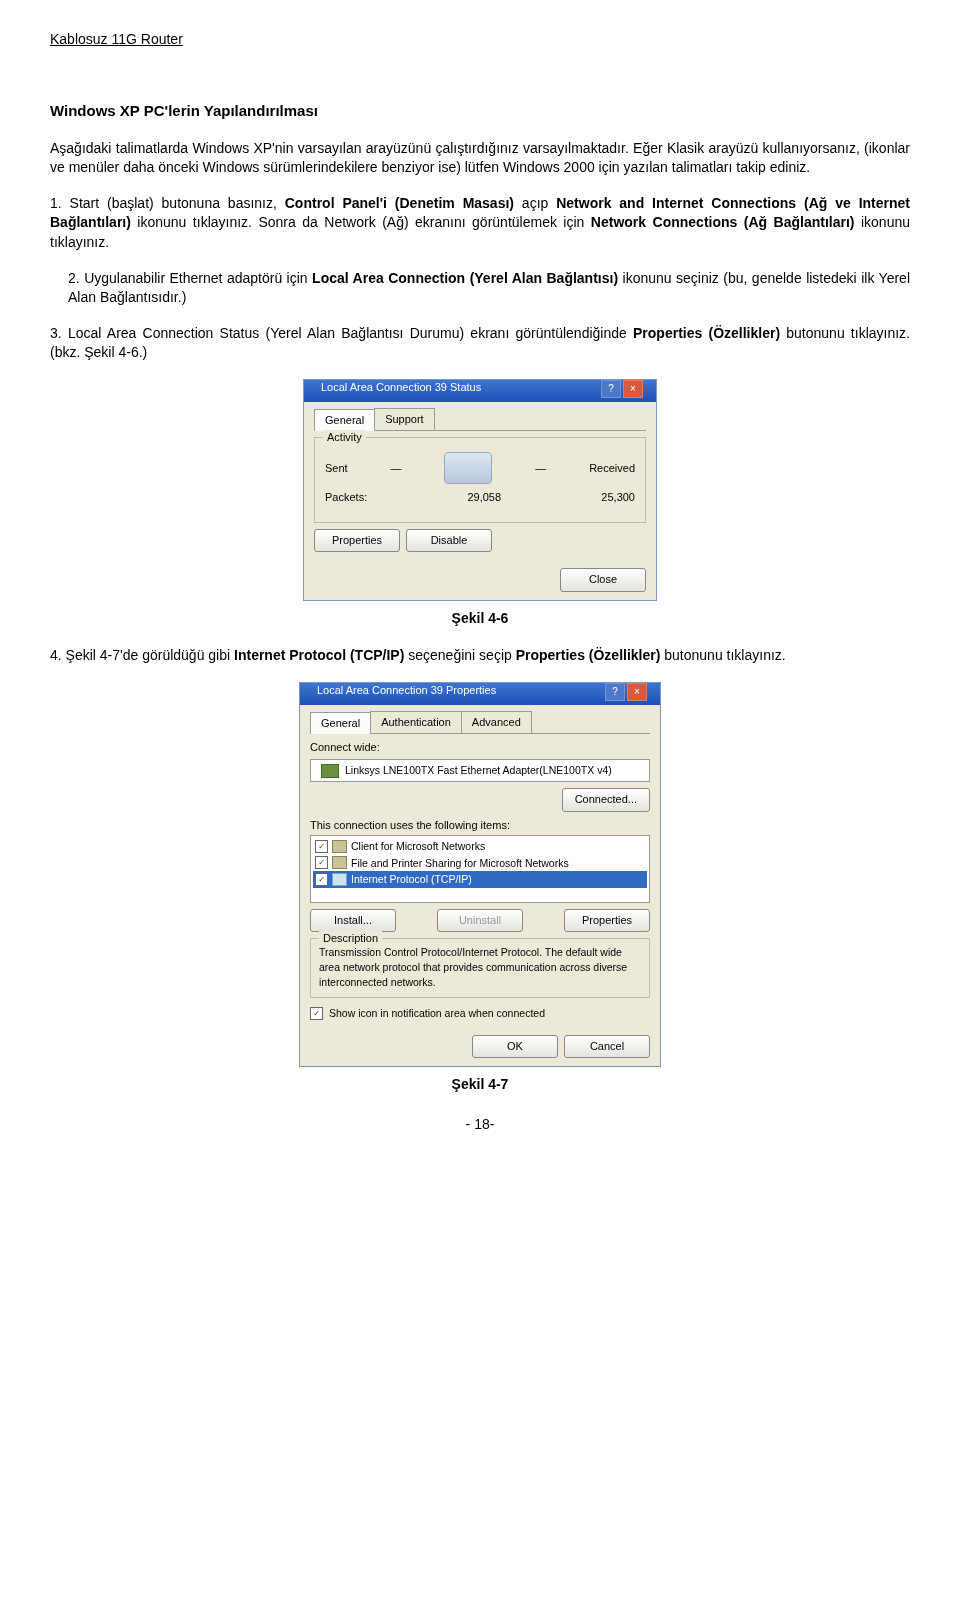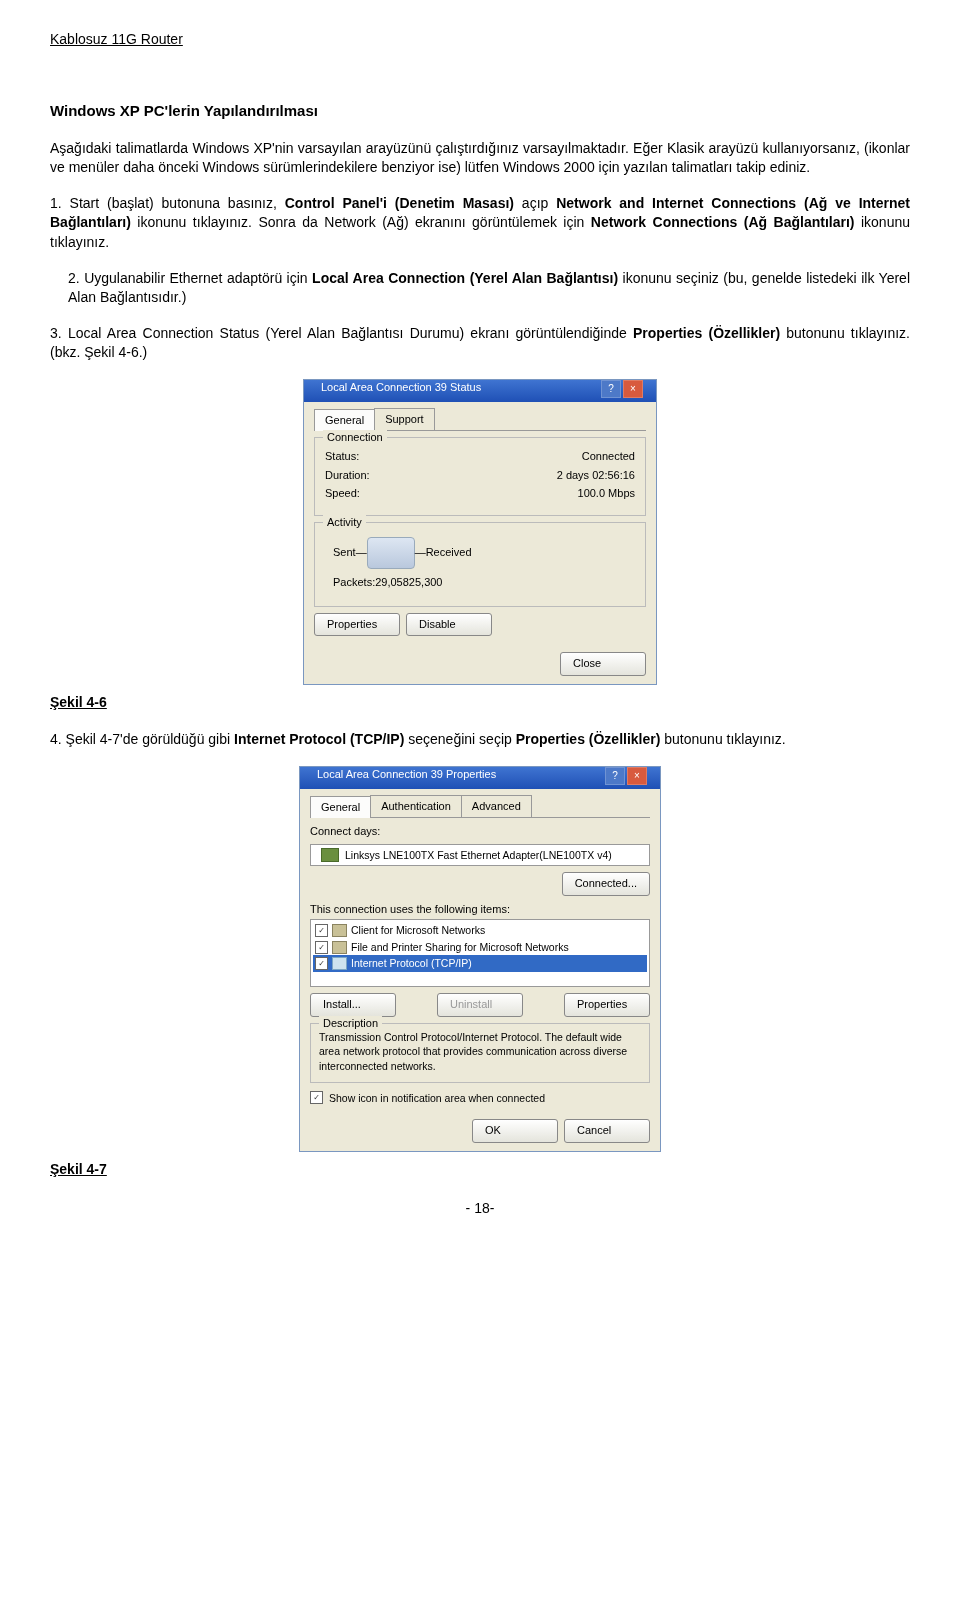--- a/index.html
+++ b/index.html
@@ -21,23 +21,23 @@
     font-weight: bold;
     font-size: 15px;
     margin-bottom: 18px;
   }
   p {
     margin: 0 0 16px 0;
     text-align: justify;
   }
   .bold { font-weight: bold; }
   .figure-caption {
+    text-align: center;
     font-weight: bold;
     margin: 8px 0 18px 0;
-    text-decoration: underline;
   }
   .page-num {
     text-align: center;
     margin-top: 20px;
   }
   
   .xp-dialog {
     margin: 4px auto 6px auto;
     border: 1px solid #7a97c0;
     background: #ece9d8;
@@ -95,36 +95,37 @@
   }
   .grouptitle {
     position:absolute;
     top:-8px; left:8px;
     background:#ece9d8;
     padding:0 4px;
     font-size:11px;
   }
   .kv { display:flex; justify-content:space-between; margin:3px 0; }
   .activity-row {
-    display:flex; align-items:center;
-    margin:6px 8px;
+    display:flex; justify-content:space-between; align-items:center;
+    margin:6px 0;
   }
   .act-icon {
     width:46px;height:30px;
     background:linear-gradient(#dde6f2,#b9c8dd);
     border:1px solid #9ab;
     border-radius:4px;
   }
   .xp-button {
     background: linear-gradient(#fff,#e4e4dc);
     border:1px solid #888;
     padding: 3px 12px;
     font-size:11px;
     border-radius:3px;
     min-width:60px;
+    text-align:center;
   }
   .xp-button.disabled { color:#999; }
   .btn-row { display:flex; gap:6px; margin-top:6px; }
   .btn-row.right { justify-content:flex-end; }
   
   .d2-row { display:flex; align-items:center; gap:6px; margin:4px 0; }
   .nic-box {
     flex:1; border:1px solid #999; background:#fff;
     padding:3px 10px; display:flex; align-items:center; gap:6px;
   }
@@ -170,35 +171,20 @@
     <span class="tlabel">Local Area Connection 39 Status</span>
     <span class="xp-help">?</span>
     <span class="xp-tbn">×</span>
   </div>
   <div class="xp-body">
     <div class="tabstrip">
       <div class="tab active">General</div>
       <div class="tab">Support</div>
     </div>
     <div class="groupbox">
-      <div class="grouptitle">Connection</div>
-      <div class="kv">
-          <span>Status:</span>
-          <span>Connected</span>
-        </div>
-      <div class="kv">
-          <span>Duration:</span>
-          <span>2 days 02:56:16</span>
-        </div>
-      <div class="kv">
-          <span>Speed:</span>
-          <span>100.0 Mbps</span>
-        </div>
-    </div>
-    <div class="groupbox">
       <div class="grouptitle">Activity</div>
       <div class="activity-row">
         <span>Sent</span>
         <span style="display:inline-block;">—</span>
         <span class="act-icon"></span>
         <span style="display:inline-block;">—</span>
         <span>Received</span>
       </div>
       <div class="activity-row">
         <span>Packets:</span>
@@ -227,21 +213,21 @@
     <span class="tlabel">Local Area Connection 39 Properties</span>
     <span class="xp-help">?</span>
     <span class="xp-tbn">×</span>
   </div>
   <div class="xp-body">
     <div class="tabstrip">
       <div class="tab active">General</div>
       <div class="tab">Authentication</div>
       <div class="tab">Advanced</div>
     </div>
-    <div style="margin:6px 0 2px 0;">Connect days:</div>
+    <div style="margin:6px 0 2px 0;">Connect wide:</div>
     <div class="d2-row">
       <div class="nic-box">
         <span class="nic-icon"></span>
         <span style="font-size:10.5px;">Linksys LNE100TX Fast Ethernet Adapter(LNE100TX v4)</span>
       </div>
     </div>
     <div class="btn-row right">
       <div class="xp-button">Connected...</div>
     </div>
     <div style="margin:6px 0 2px 0;">This connection uses the following items:</div>

